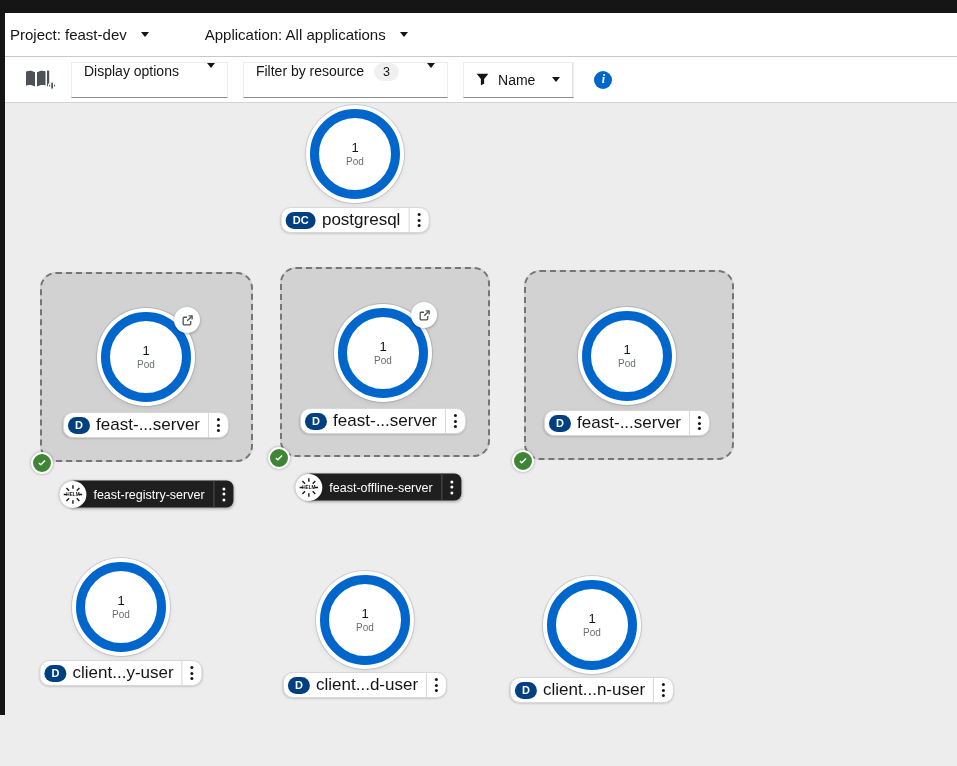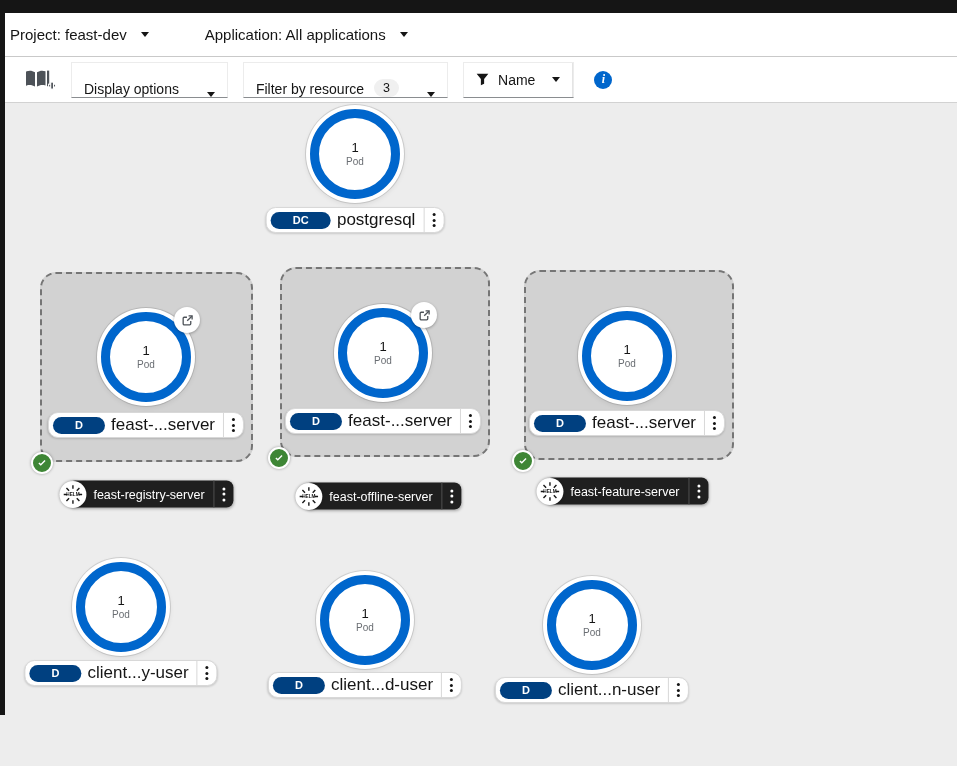--- a/index.html
+++ b/index.html
@@ -23,21 +23,21 @@
   .caret { width:0; height:0; border-left:4.5px solid transparent; border-right:4.5px solid transparent; border-top:5px solid #151515; }
 
   
   .toolbar {
     position:absolute; left:5px; top:57px; right:0; height:46px;
     background:#fff; border-bottom:1px solid #d2d2d2;
     display:flex; align-items:center; gap:15px; padding-left:19px;
   }
   .book-icon { width:32px; height:26px; display:flex; align-items:center; cursor:pointer; }
   .tb-btn {
-    display:flex; align-items:flex-end; height:36px; padding:0 12px;
+    display:flex; align-items:flex-start; height:36px; padding:0 12px;
     background:#fff; border:1px solid #ececec; border-bottom:1px solid #8a8d90;
     font-size:14px; color:#151515; cursor:pointer; gap:10px;
   }
   .tb-btn .caret { margin-left:18px; }
   .count-badge { background:#f0f0f0; border-radius:10px; padding:2px 9px; font-size:12.5px; color:#151515; }
   .search-group {
     display:flex; align-items:center; height:36px;
     border:1px solid #ececec; border-bottom:1px solid #8a8d90; background:#fff;
   }
   .filter-type { display:flex; align-items:center; gap:9px; padding:0 12px; height:100%; border-right:1px solid #e4e4e4; cursor:pointer; font-size:14px; }
@@ -67,21 +67,21 @@
 
   .node-label {
     position:absolute; transform:translate(-50%,-50%);
     display:inline-flex; align-items:center; height:26px;
     background:#fff; border:1px solid #d8d8d8; border-radius:10px;
     box-shadow:0 1px 2px rgba(0,0,0,0.15);
     white-space:nowrap; padding-left:4px; cursor:pointer; z-index:3;
   }
   .badge {
     background:#004080; color:#fff; font-size:11px; font-weight:700;
-    border-radius:11px; padding:3px 22px; margin-right:6px; line-height:1; letter-spacing:.2px;
+    border-radius:11px; padding:3px 7px; margin-right:6px; line-height:1; letter-spacing:.2px;
   }
   .node-name { font-size:17px; color:#151515; padding-right:8px; }
   .kebab { display:flex; flex-direction:column; gap:2.5px; align-items:center; justify-content:center; padding:0 8px; border-left:1px solid #d8d8d8; height:100%; cursor:pointer; }
   .kebab i { width:3px; height:3px; border-radius:50%; background:#151515; display:block; }
 
   .helm-label {
     position:absolute; transform:translate(-50%,-50%);
     display:inline-flex; align-items:center; height:27px;
     background:#1f1f1f; color:#fff; border-radius:7px;
     box-shadow:0 1px 3px rgba(0,0,0,0.3);
@@ -251,21 +251,21 @@
         <i></i>
         <i></i>
         <i></i>
       </span>
   </div>
   <div class="status-check" style="left:274px; top:355px;">
     <svg viewBox="0 0 16 16" width="12" height="12">
         <path d="M6.4 11.7L3.2 8.5l1.3-1.3 1.9 1.9 5-5 1.3 1.3z" fill="#fff"></path>
       </svg>
   </div>
-  <div class="helm-label" style="left:378px; top:393px;">
+  <div class="helm-label" style="left:378px; top:384px;">
     <span class="helm-circ">
       <svg viewBox="0 0 24 24" width="21" height="21">
         <g stroke="#151515" stroke-width="1.6">
           <line x1="12" y1="1.5" x2="12" y2="5.5"></line>
             <line x1="12" y1="18.5" x2="12" y2="22.5"></line>
           <line x1="1.5" y1="12" x2="5.5" y2="12"></line>
             <line x1="18.5" y1="12" x2="22.5" y2="12"></line>
           <line x1="4.6" y1="4.6" x2="7.6" y2="7.6"></line>
             <line x1="16.4" y1="16.4" x2="19.4" y2="19.4"></line>
           <line x1="19.4" y1="4.6" x2="16.4" y2="7.6"></line>
@@ -293,43 +293,20 @@
         <i></i>
         <i></i>
         <i></i>
       </span>
   </div>
   <div class="status-check" style="left:518px; top:358px;">
     <svg viewBox="0 0 16 16" width="12" height="12">
         <path d="M6.4 11.7L3.2 8.5l1.3-1.3 1.9 1.9 5-5 1.3 1.3z" fill="#fff"></path>
       </svg>
   </div>
-  <div class="helm-label" style="left:622px; top:388px;">
-    <span class="helm-circ">
-      <svg viewBox="0 0 24 24" width="21" height="21">
-        <g stroke="#151515" stroke-width="1.6">
-          <line x1="12" y1="1.5" x2="12" y2="5.5"></line>
-            <line x1="12" y1="18.5" x2="12" y2="22.5"></line>
-          <line x1="1.5" y1="12" x2="5.5" y2="12"></line>
-            <line x1="18.5" y1="12" x2="22.5" y2="12"></line>
-          <line x1="4.6" y1="4.6" x2="7.6" y2="7.6"></line>
-            <line x1="16.4" y1="16.4" x2="19.4" y2="19.4"></line>
-          <line x1="19.4" y1="4.6" x2="16.4" y2="7.6"></line>
-            <line x1="7.6" y1="16.4" x2="4.6" y2="19.4"></line>
-        </g>
-        <text x="12" y="14" font-size="5.4" font-weight="bold" text-anchor="middle" fill="#151515">HELM</text>
-      </svg>
-    </span>
-    <span class="helm-name">feast-feature-server</span>
-    <span class="helm-kebab">
-        <i></i>
-        <i></i>
-        <i></i>
-      </span>
-  </div>
 
   <div class="donut" style="left:116px; top:504px;">
     <span class="cnt">1</span>
     <span class="unit">Pod</span>
   </div>
   <div class="node-label" style="left:116px; top:570px;">
     <span class="badge">D</span>
     <span class="node-name">client...y-user</span>
     <span class="kebab">
         <i></i>

